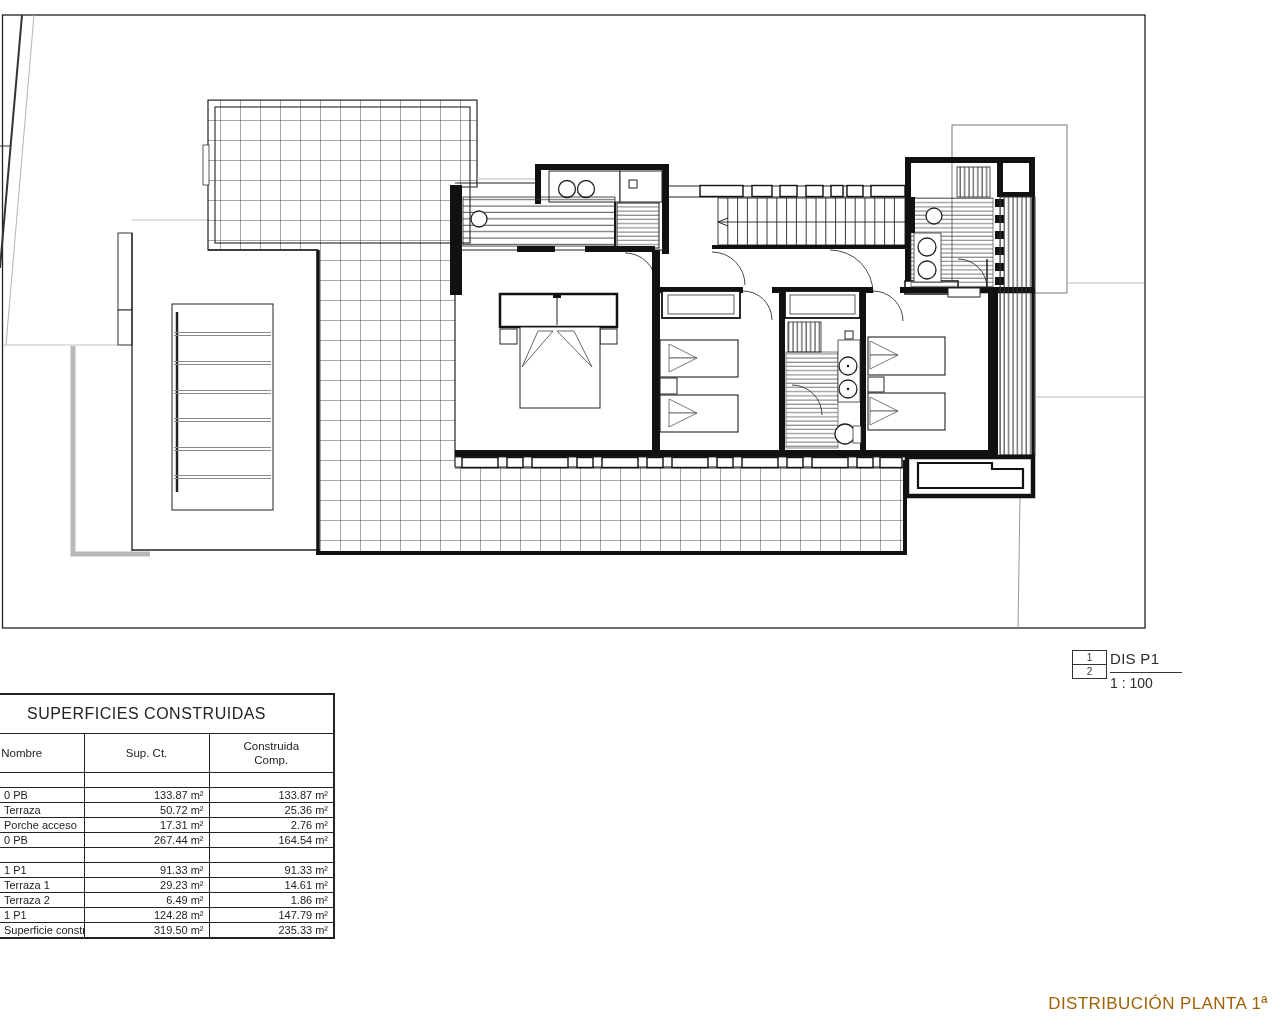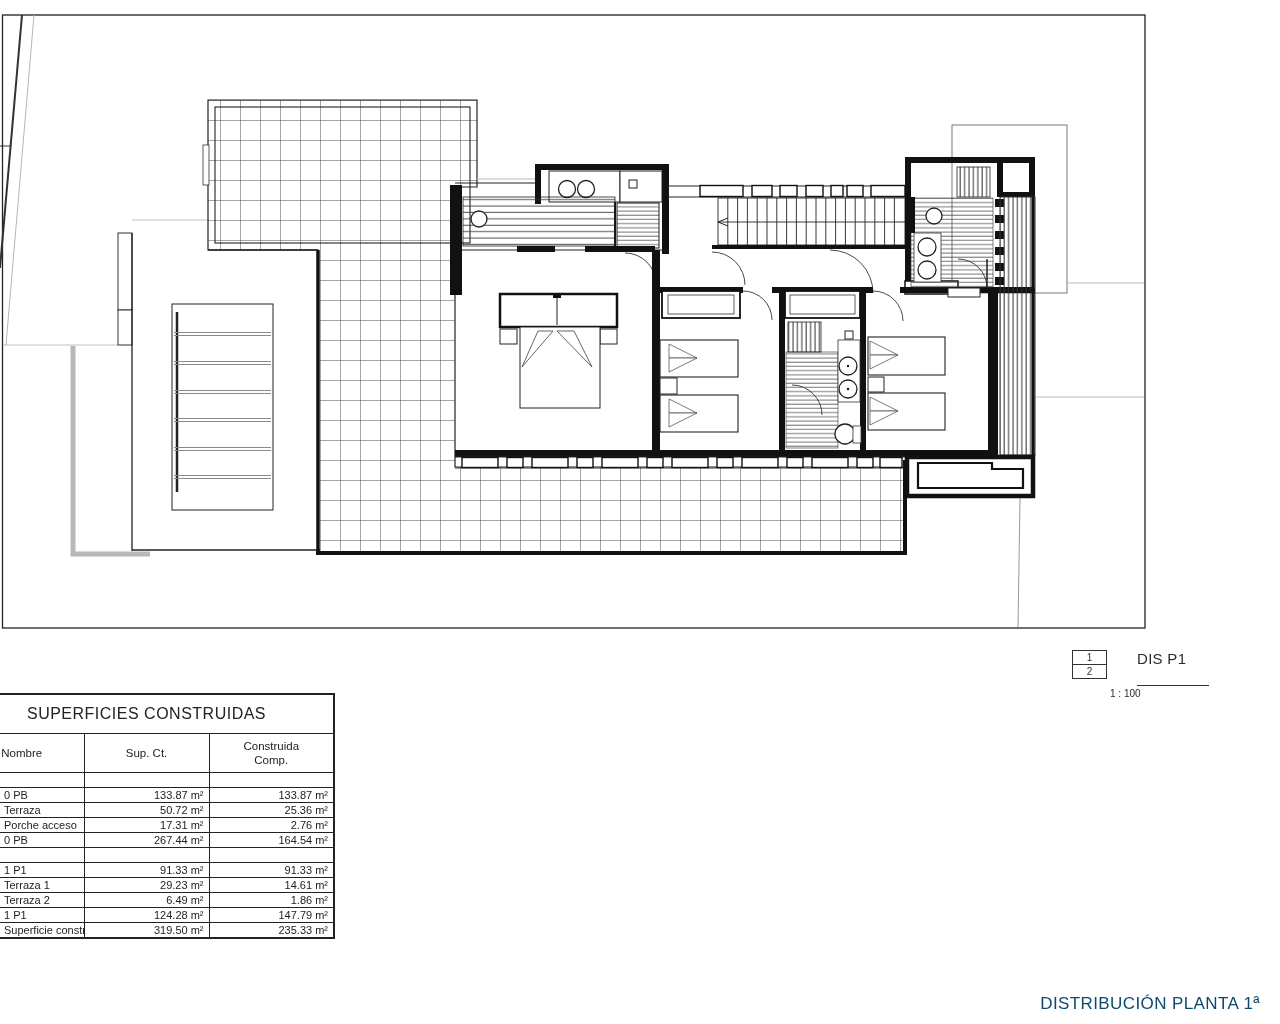--- a/index.html
+++ b/index.html
@@ -9,24 +9,24 @@
   }
   .plan-svg{position:absolute;left:0;top:0;}
   
   .legend{position:absolute;left:1072px;top:650px;display:flex;align-items:flex-start;}
   .legend .refbox{width:33px;height:27px;border:1.6px solid #333;display:flex;flex-direction:column;}
   .legend .refbox .cell{flex:1;display:flex;align-items:center;justify-content:center;
     font-size:10px;line-height:1;color:#333;}
   .legend .refbox .cell.top{border-bottom:1.4px solid #333;}
   .legend .refcol{margin-left:3px;}
   .legend .refcode{font-size:15px;color:#2b2b2b;min-width:72px;border-bottom:1.6px solid #333;
-    padding-bottom:18px;letter-spacing:.3px;margin-left:27px;}
-  .legend .refscale{font-size:10px;color:#2b2b2b;padding-top:2px;}
+    padding-bottom:5px;letter-spacing:.3px;}
+  .legend .refscale{font-size:14px;color:#2b2b2b;padding-top:2px;}
   
-  .drawing-title{position:absolute;top:994px;right:20px;font-size:17px;color:#0c4a6e;
+  .drawing-title{position:absolute;top:994px;right:12px;font-size:17px;color:#a16207;
     letter-spacing:.4px;white-space:nowrap;}
   
   .surface-table{position:absolute;left:-42px;top:693px;width:377px;border-collapse:collapse;
     background:#fff;table-layout:fixed;}
   .surface-table,.surface-table td,.surface-table th{border:1px solid #222;}
   .surface-table{border:2px solid #222;}
   .surface-table .title-cell{height:38px;text-align:center;font-size:16px;color:#222;
     letter-spacing:.5px;font-weight:normal;}
   .surface-table .head td{height:38px;text-align:center;font-size:11.5px;vertical-align:middle;
     white-space:pre-line;line-height:1.25;}

